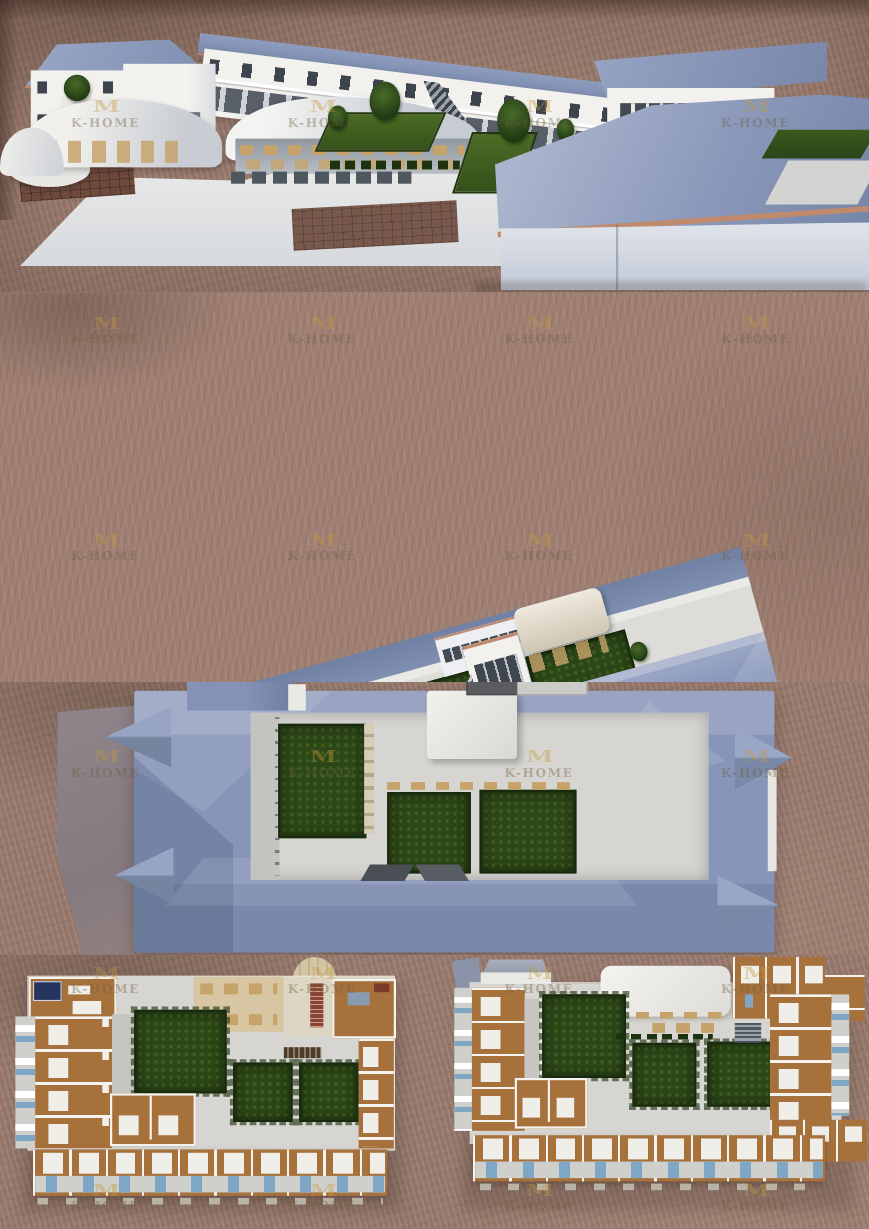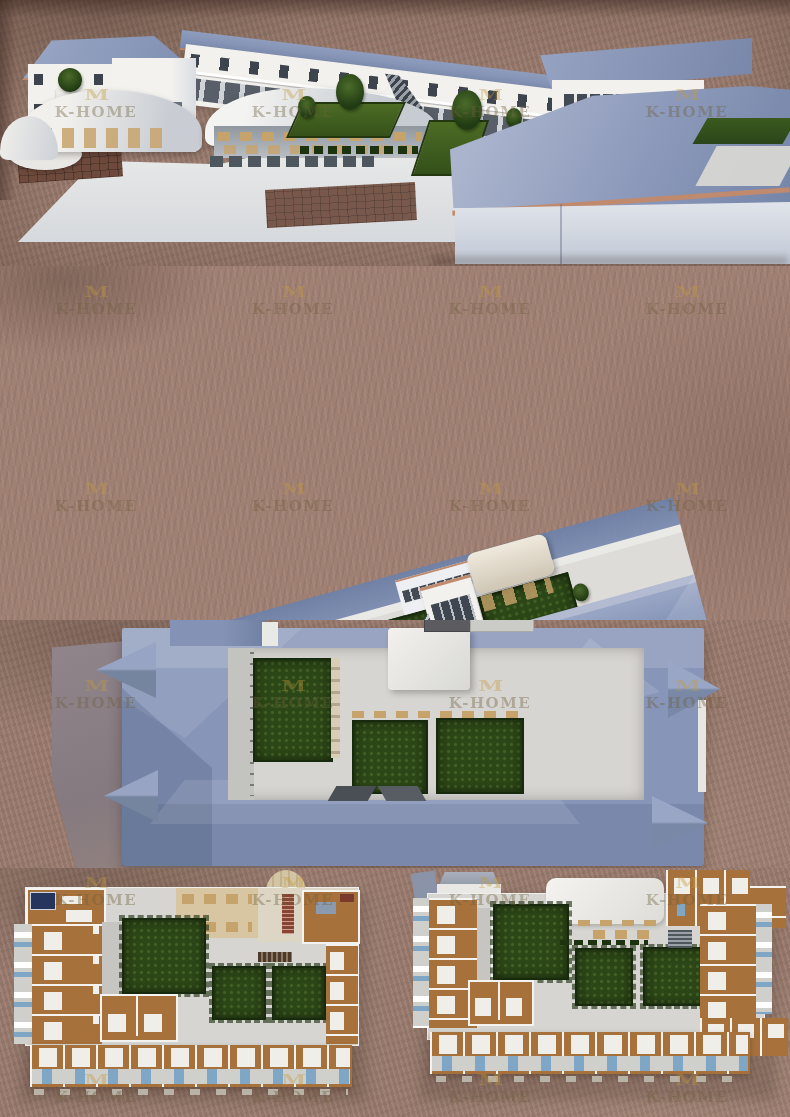--- a/index.html
+++ b/index.html
@@ -25,21 +25,21 @@
   .bottomrow{background:repeating-linear-gradient(90deg, #f4f3ef 0 2px, transparent 2px 33px),linear-gradient(var(--wood),var(--wood));box-shadow:0 3px 6px rgba(60,40,30,.35);}
   .beds-h{position:absolute;left:2px;right:2px;top:3px;height:19px;
     background:repeating-linear-gradient(90deg, transparent 0 7px, var(--bed-white) 7px 25px, transparent 25px 33px);}
   .baths-h{position:absolute;left:2px;right:2px;top:24px;height:15px;
     background:repeating-linear-gradient(90deg, transparent 0 10px, var(--fixture-blue) 10px 20px, transparent 20px 33px),linear-gradient(var(--bath-gray),var(--bath-gray));}
   .dash-tan{background:repeating-linear-gradient(90deg, var(--table-tan) 0 12px, transparent 12px 22px);}
   .dash-dark{background:repeating-linear-gradient(90deg, #4e565e 0 13px, transparent 13px 19px);}
   .hedgerow{background:repeating-linear-gradient(90deg, #1d3310 0 9px, transparent 9px 14px);}
   .wm{position:absolute;transform:translate(-50%,-50%);text-align:center;z-index:60;opacity:.48;pointer-events:none;}
   .wm-logo{display:block;font-family:"DejaVu Serif",serif;font-weight:bold;font-size:15px;line-height:10px;color:var(--wm-gold);transform:scaleX(1.5);letter-spacing:-1px;opacity:.8;}
-  .wm-text{display:block;margin-top:3px;font-family:"DejaVu Serif",serif;font-weight:bold;font-size:15px;letter-spacing:1.5px;color:var(--wm-text);opacity:.8;}
+  .wm-text{display:block;margin-top:3px;font-family:"DejaVu Serif",serif;font-weight:bold;font-size:11px;letter-spacing:1.5px;color:var(--wm-text);opacity:.8;}
 </style>
 </head>
 <body>
 
 <div id="canvas">
 
   <div class="sec dirt" style="top:0;height:266px;border-bottom:2px solid rgba(215,195,180,.35);">
     <div class="a vig" style="inset:0;"></div>
     <div class="a" style="left:0;top:0;width:790px;height:18px;background:linear-gradient(rgba(55,36,28,.5),transparent);"></div>
     <div class="a" style="left:0;top:0;width:16px;height:200px;background:linear-gradient(90deg,rgba(55,36,28,.45),transparent);"></div>

